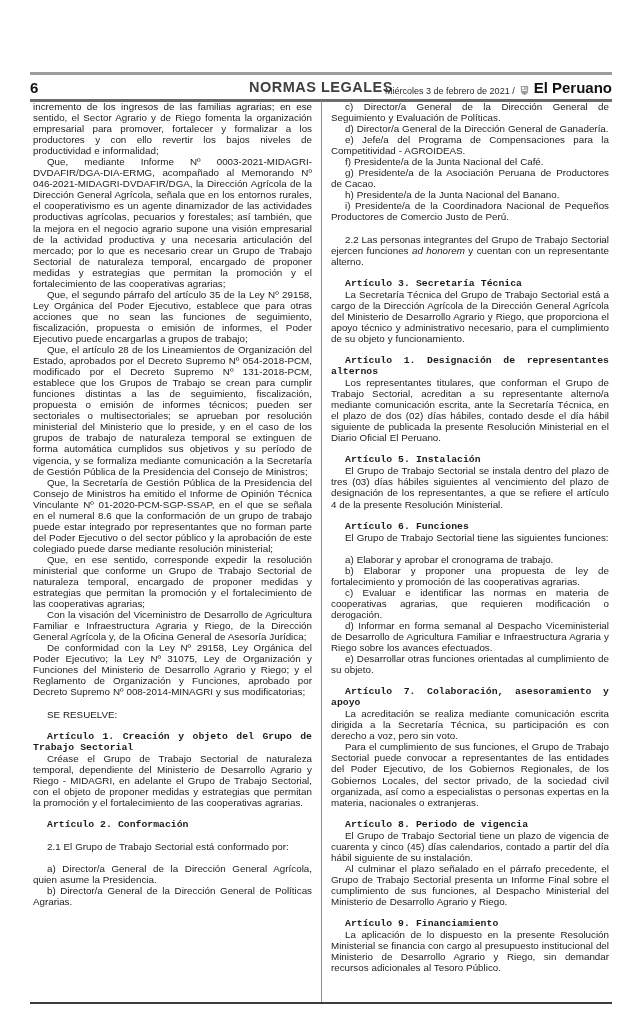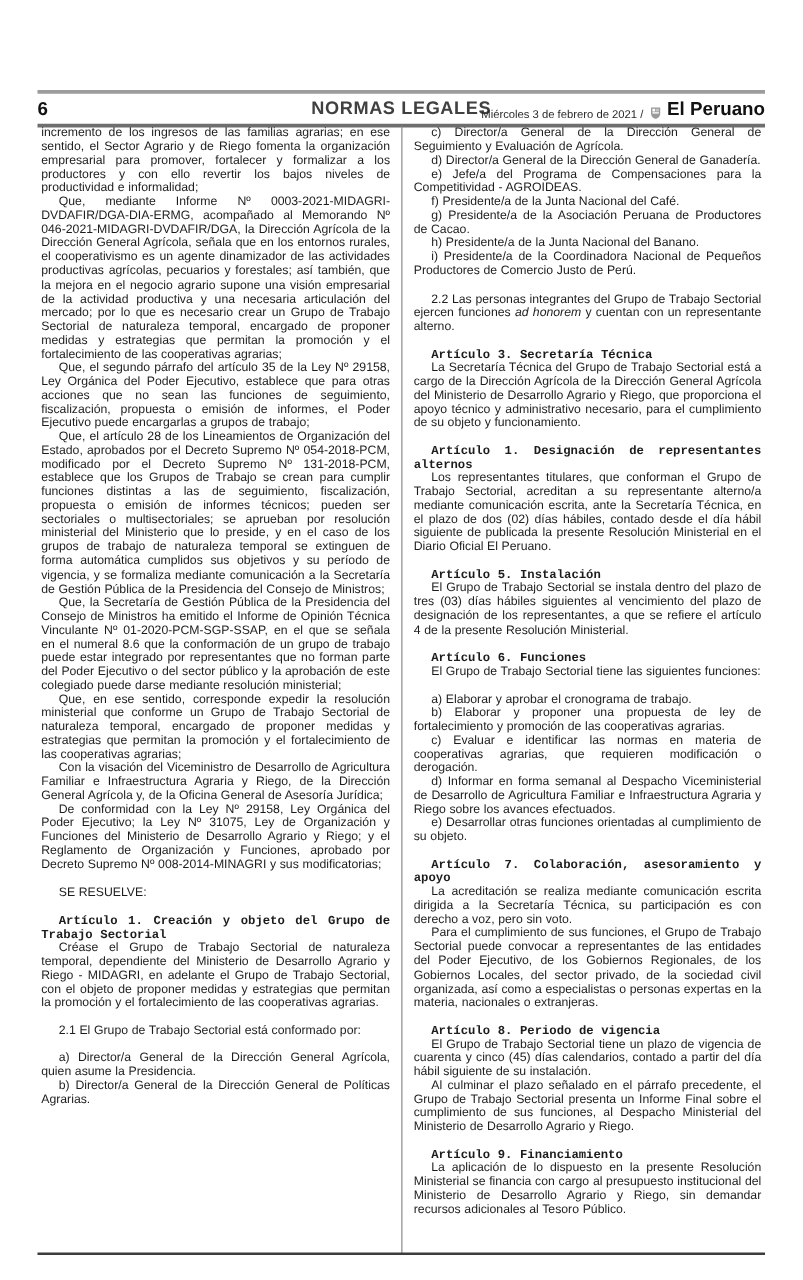--- a/index.html
+++ b/index.html
@@ -79,26 +79,27 @@
         <p class=" indent"><span>Que, mediante Informe Nº 0003-2021-MIDAGRI-DVDAFIR/DGA-DIA-ERMG, acompañado al Memorando Nº 046-2021-MIDAGRI-DVDAFIR/DGA, la Dirección Agrícola de la Dirección General Agrícola, señala que en los entornos rurales, el cooperativismo es un agente dinamizador de las actividades productivas agrícolas, pecuarios y forestales; así también, que la mejora en el negocio agrario supone una visión empresarial de la actividad productiva y una necesaria articulación del mercado; por lo que es necesario crear un Grupo de Trabajo Sectorial de naturaleza temporal, encargado de proponer medidas y estrategias que permitan la promoción y el fortalecimiento de las cooperativas agrarias;</span></p>
         <p class=" indent"><span>Que, el segundo párrafo del artículo 35 de la Ley Nº 29158, Ley Orgánica del Poder Ejecutivo, establece que para otras acciones que no sean las funciones de seguimiento, fiscalización, propuesta o emisión de informes, el Poder Ejecutivo puede encargarlas a grupos de trabajo;</span></p>
         <p class=" indent"><span>Que, el artículo 28 de los Lineamientos de Organización del Estado, aprobados por el Decreto Supremo Nº 054-2018-PCM, modificado por el Decreto Supremo Nº 131-2018-PCM, establece que los Grupos de Trabajo se crean para cumplir funciones distintas a las de seguimiento, fiscalización, propuesta o emisión de informes técnicos; pueden ser sectoriales o multisectoriales; se aprueban por resolución ministerial del Ministerio que lo preside, y en el caso de los grupos de trabajo de naturaleza temporal se extinguen de forma automática cumplidos sus objetivos y su período de vigencia, y se formaliza mediante comunicación a la Secretaría de Gestión Pública de la Presidencia del Consejo de Ministros;</span></p>
         <p class=" indent"><span>Que, la Secretaría de Gestión Pública de la Presidencia del Consejo de Ministros ha emitido el Informe de Opinión Técnica Vinculante Nº 01-2020-PCM-SGP-SSAP, en el que se señala en el numeral 8.6 que la conformación de un grupo de trabajo puede estar integrado por representantes que no forman parte del Poder Ejecutivo o del sector público y la aprobación de este colegiado puede darse mediante resolución ministerial;</span></p>
         <p class=" indent"><span>Que, en ese sentido, corresponde expedir la resolución ministerial que conforme un Grupo de Trabajo Sectorial de naturaleza temporal, encargado de proponer medidas y estrategias que permitan la promoción y el fortalecimiento de las cooperativas agrarias;</span></p>
         <p class=" indent"><span>Con la visación del Viceministro de Desarrollo de Agricultura Familiar e Infraestructura Agraria y Riego, de la Dirección General Agrícola y, de la Oficina General de Asesoría Jurídica;</span></p>
         <p class=" indent"><span>De conformidad con la Ley Nº 29158, Ley Orgánica del Poder Ejecutivo; la Ley Nº 31075, Ley de Organización y Funciones del Ministerio de Desarrollo Agrario y Riego; y el Reglamento de Organización y Funciones, aprobado por Decreto Supremo Nº 008-2014-MINAGRI y sus modificatorias;</span></p>
         <p class=" indent space-before"><span>SE RESUELVE:</span></p>
         <p class="heading indent space-before"><span>Artículo 1. Creación y objeto del Grupo de Trabajo Sectorial</span></p>
         <p class=" indent"><span>Créase el Grupo de Trabajo Sectorial de naturaleza temporal, dependiente del Ministerio de Desarrollo Agrario y Riego - MIDAGRI, en adelante el Grupo de Trabajo Sectorial, con el objeto de proponer medidas y estrategias que permitan la promoción y el fortalecimiento de las cooperativas agrarias.</span></p>
+        <p class="heading indent space-before"><span>Artículo 2. Conformación</span></p>
         <p class=" indent space-before"><span>2.1 El Grupo de Trabajo Sectorial está conformado por:</span></p>
         <p class=" indent space-before"><span>a) Director/a General de la Dirección General Agrícola, quien asume la Presidencia.</span></p>
         <p class=" indent"><span>b) Director/a General de la Dirección General de Políticas Agrarias.</span></p>
       </div>
     <div class="col col-right">
-        <p class=" indent"><span>c) Director/a General de la Dirección General de Seguimiento y Evaluación de Agrícola.</span></p>
+        <p class=" indent"><span>c) Director/a General de la Dirección General de Seguimiento y Evaluación de Políticas.</span></p>
         <p class=" indent"><span>d) Director/a General de la Dirección General de Ganadería.</span></p>
         <p class=" indent"><span>e) Jefe/a del Programa de Compensaciones para la Competitividad - AGROIDEAS.</span></p>
         <p class=" indent"><span>f) Presidente/a de la Junta Nacional del Café.</span></p>
         <p class=" indent"><span>g) Presidente/a de la Asociación Peruana de Productores de Cacao.</span></p>
         <p class=" indent"><span>h) Presidente/a de la Junta Nacional del Banano.</span></p>
         <p class=" indent"><span>i) Presidente/a de la Coordinadora Nacional de Pequeños Productores de Comercio Justo de Perú.</span></p>
         <p class=" indent space-before"><span>2.2 Las personas integrantes del Grupo de Trabajo Sectorial ejercen funciones </span><em>ad honorem</em><span> y cuentan con un representante alterno.</span></p>
         <p class="heading indent space-before"><span>Artículo 3. Secretaría Técnica</span></p>
         <p class=" indent"><span>La Secretaría Técnica del Grupo de Trabajo Sectorial está a cargo de la Dirección Agrícola de la Dirección General Agrícola del Ministerio de Desarrollo Agrario y Riego, que proporciona el apoyo técnico y administrativo necesario, para el cumplimiento de su objeto y funcionamiento.</span></p>
         <p class="heading indent space-before"><span>Artículo 1. Designación de representantes alternos</span></p>

